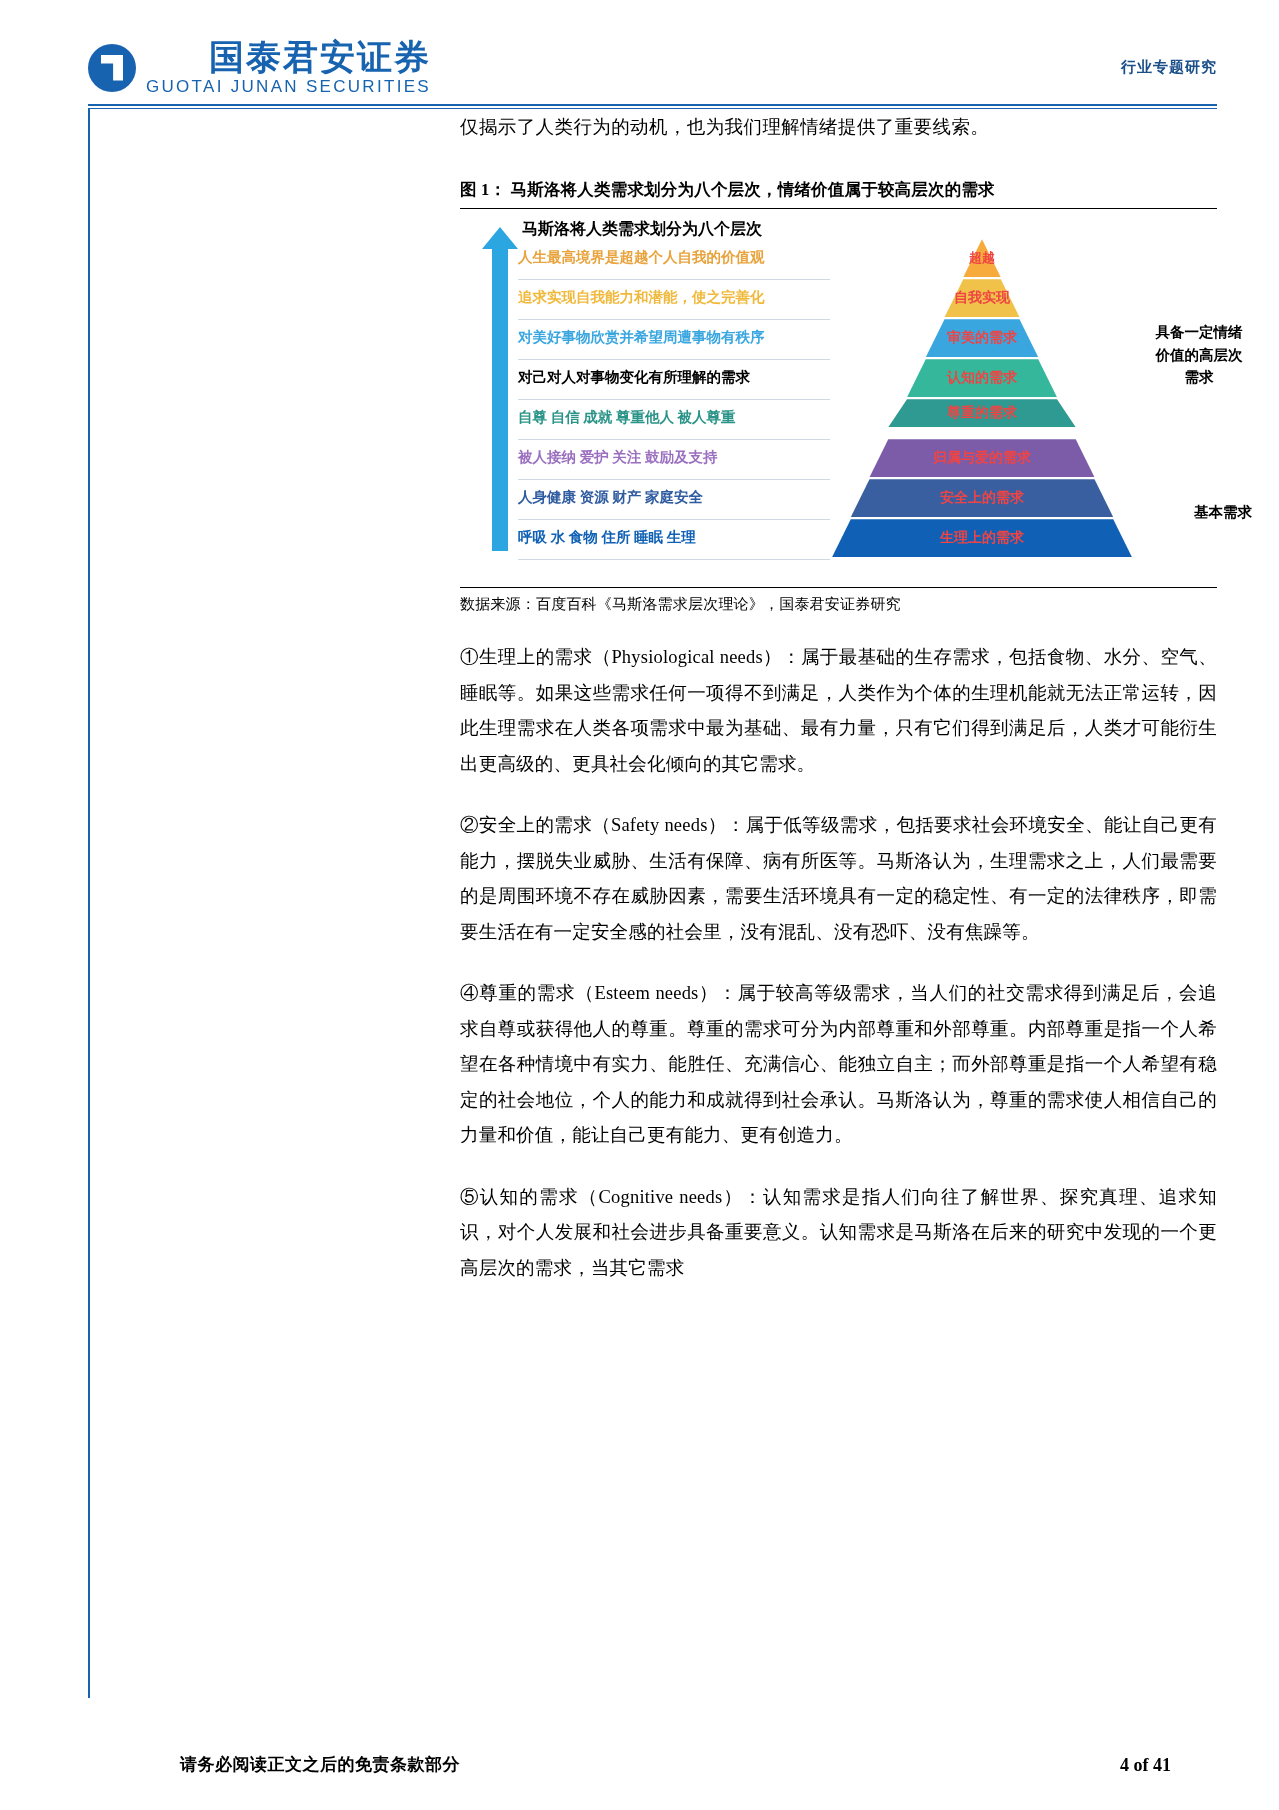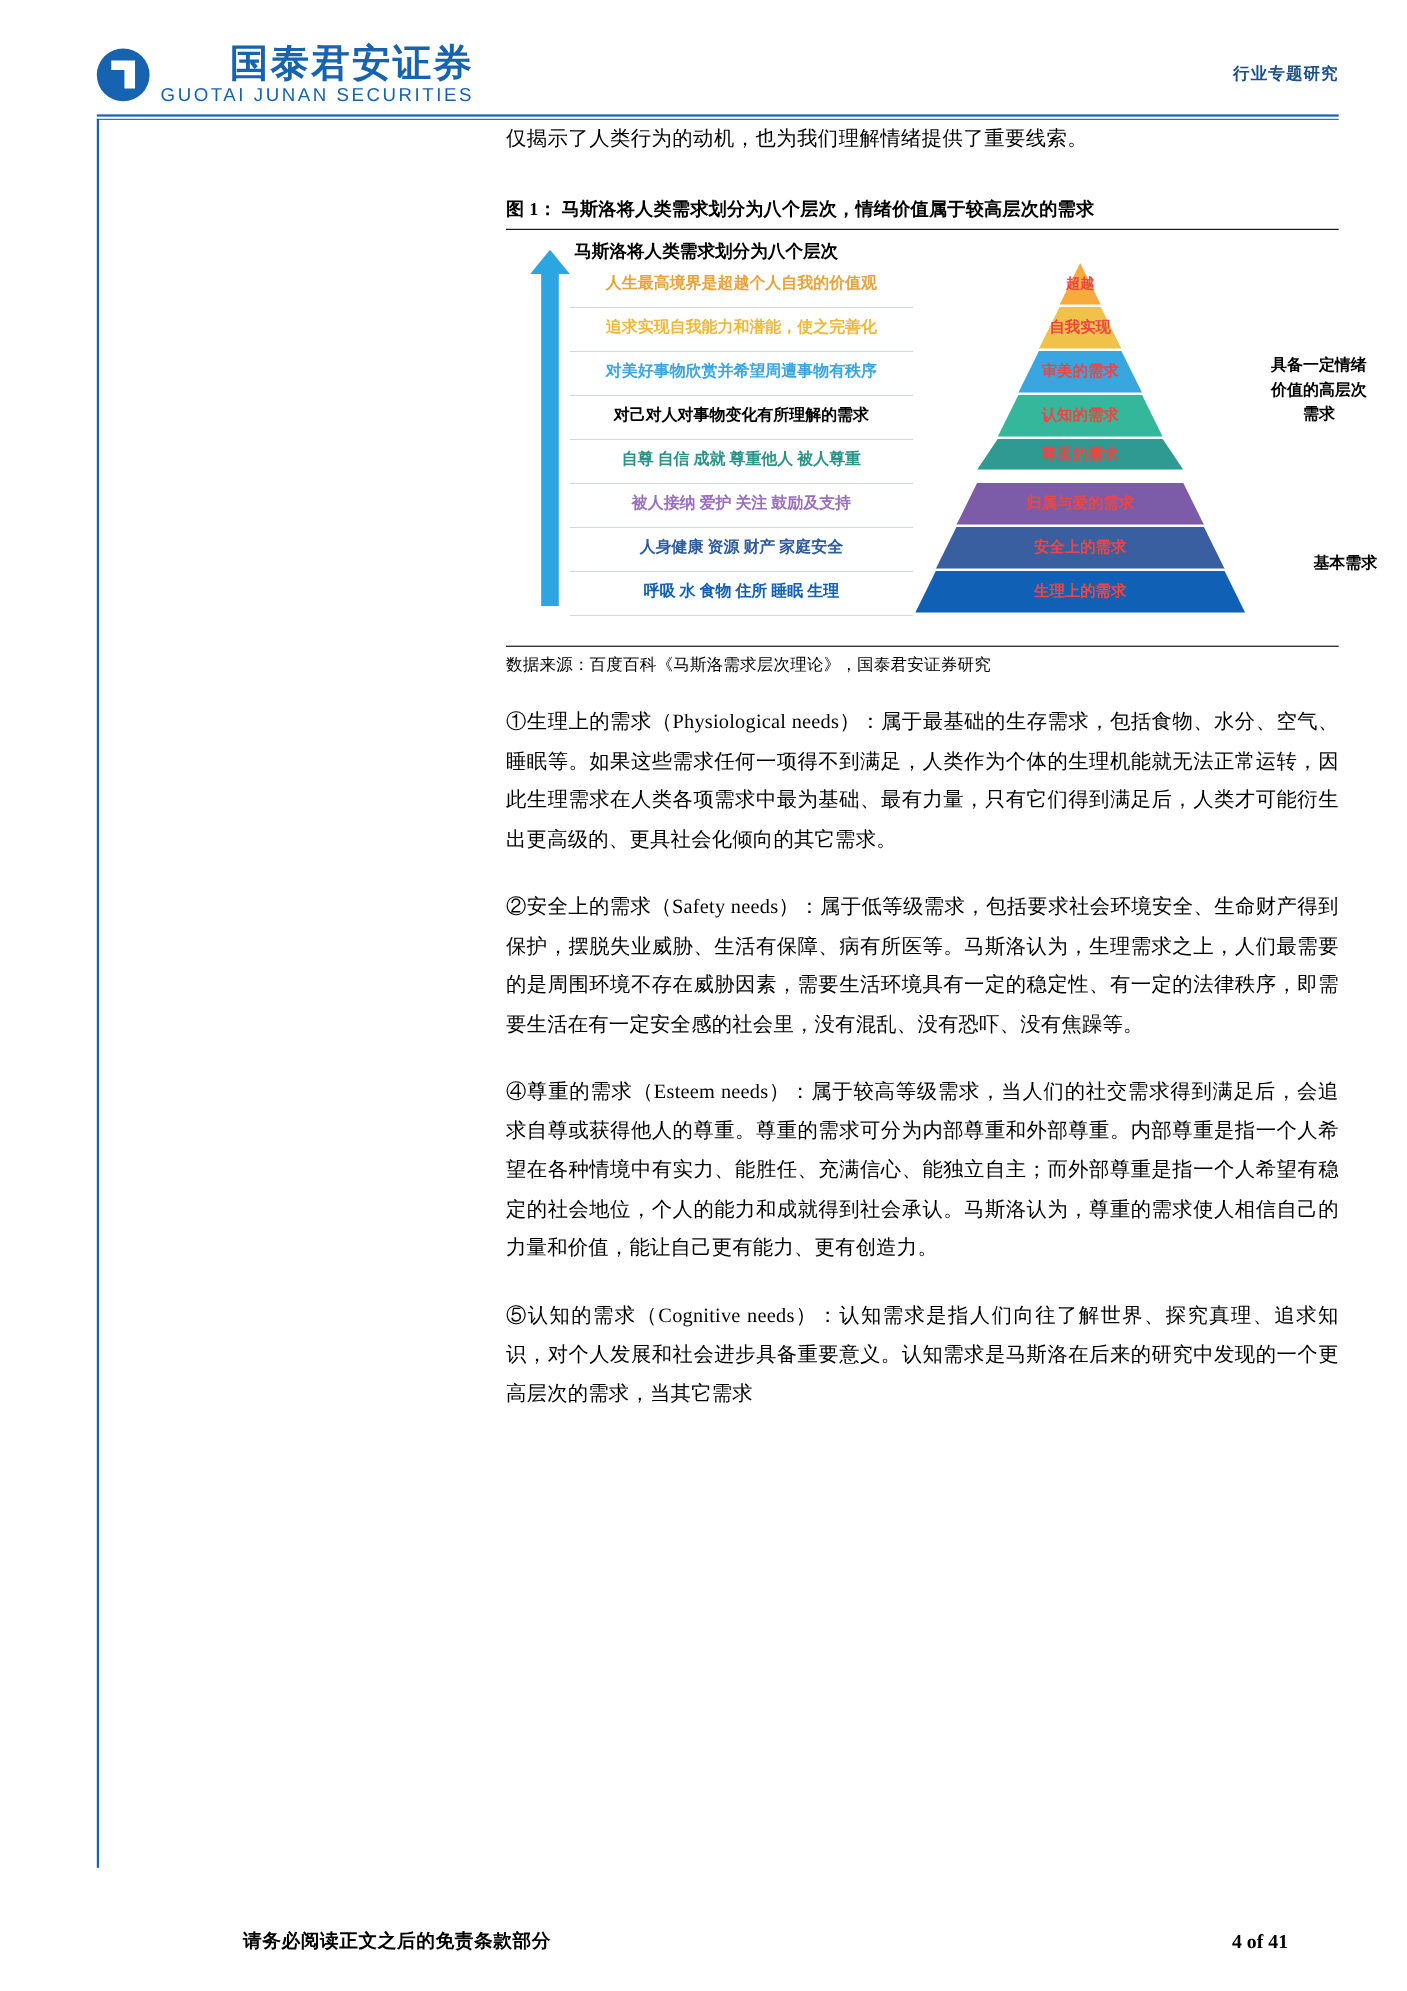--- a/index.html
+++ b/index.html
@@ -158,21 +158,21 @@
     width:0; height:0;
     border-left:18px solid transparent;
     border-right:18px solid transparent;
     border-bottom:22px solid #2ba6e0;
   }
   .desc {
     position:absolute;
     font-size:14.5px;
     font-weight:bold;
     white-space:nowrap;
-    text-align:center;
+    text-align:left;
   }
   .desc-rule {
     position:absolute;
     left:58px;
     width:312px;
     height:1px;
     background:#cfd8e3;
   }
   
   .pyr {
@@ -206,21 +206,20 @@
     font-weight:bold;
     line-height:1.55;
     text-align:center;
   }
   
   .footer {
     position:absolute;
     left:0; right:0;
     bottom:34px;
     height:40px;
-    margin-left:41px;
   }
   .footer-left {
     position:absolute;
     left:180px;
     bottom:0;
     font-size:17px;
     font-weight:bold;
     letter-spacing:0.5px;
   }
   .footer-right {
@@ -315,21 +314,21 @@
           <div class="desc" style="color: rgb(47, 91, 160); left: 58px; width: 312px; top: 279px;">人身健康 资源 财产 家庭安全</div>
           <div class="desc-rule" style="top: 310px;"></div>
           <div class="desc" style="color: rgb(16, 97, 181); left: 58px; width: 312px; top: 319px;">呼吸 水 食物 住所 睡眠 生理</div>
           <div class="desc-rule" style="top: 350px;"></div>
         </div>
     </div>
 
     <div class="fig-source">数据来源：百度百科《马斯洛需求层次理论》，国泰君安证券研究</div>
 
     <div class="para">①生理上的需求（Physiological needs）：属于最基础的生存需求，包括食物、水分、空气、睡眠等。如果这些需求任何一项得不到满足，人类作为个体的生理机能就无法正常运转，因此生理需求在人类各项需求中最为基础、最有力量，只有它们得到满足后，人类才可能衍生出更高级的、更具社会化倾向的其它需求。</div>
-    <div class="para">②安全上的需求（Safety needs）：属于低等级需求，包括要求社会环境安全、生命财产得到保护，摆脱失业威胁、生活有保障、病有所医等。马斯洛认为，生理需求之上，人们最需要的是周围环境不存在威胁因素，需要生活环境具有一定的稳定性、有一定的法律秩序，即需要生活在有一定安全感的社会里，没有混乱、没有恐吓、没有焦躁等。</div>
+    <div class="para">②安全上的需求（Safety needs）：属于低等级需求，包括要求社会环境安全、能让自己更有能力，摆脱失业威胁、生活有保障、病有所医等。马斯洛认为，生理需求之上，人们最需要的是周围环境不存在威胁因素，需要生活环境具有一定的稳定性、有一定的法律秩序，即需要生活在有一定安全感的社会里，没有混乱、没有恐吓、没有焦躁等。</div>
     <div class="para">④尊重的需求（Esteem needs）：属于较高等级需求，当人们的社交需求得到满足后，会追求自尊或获得他人的尊重。尊重的需求可分为内部尊重和外部尊重。内部尊重是指一个人希望在各种情境中有实力、能胜任、充满信心、能独立自主；而外部尊重是指一个人希望有稳定的社会地位，个人的能力和成就得到社会承认。马斯洛认为，尊重的需求使人相信自己的力量和价值，能让自己更有能力、更有创造力。</div>
     <div class="para">⑤认知的需求（Cognitive needs）：认知需求是指人们向往了解世界、探究真理、追求知识，对个人发展和社会进步具备重要意义。认知需求是马斯洛在后来的研究中发现的一个更高层次的需求，当其它需求</div>
   </div>
 
   <div class="footer">
     <div class="footer-left">请务必阅读正文之后的免责条款部分</div>
     <div class="footer-right">4 of 41</div>
   </div>
 
 </div>

